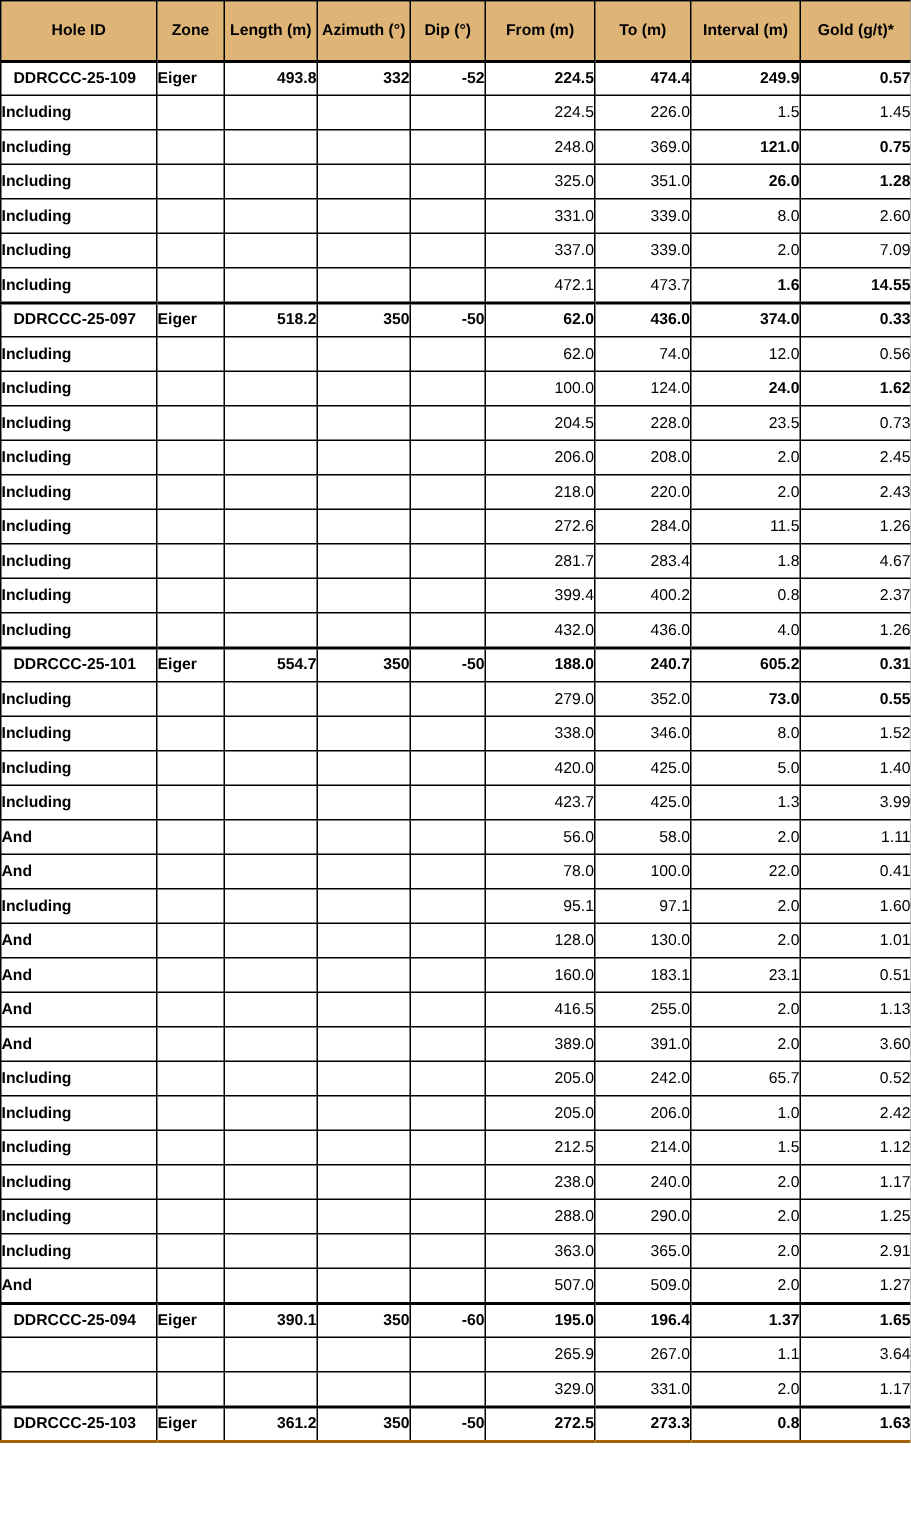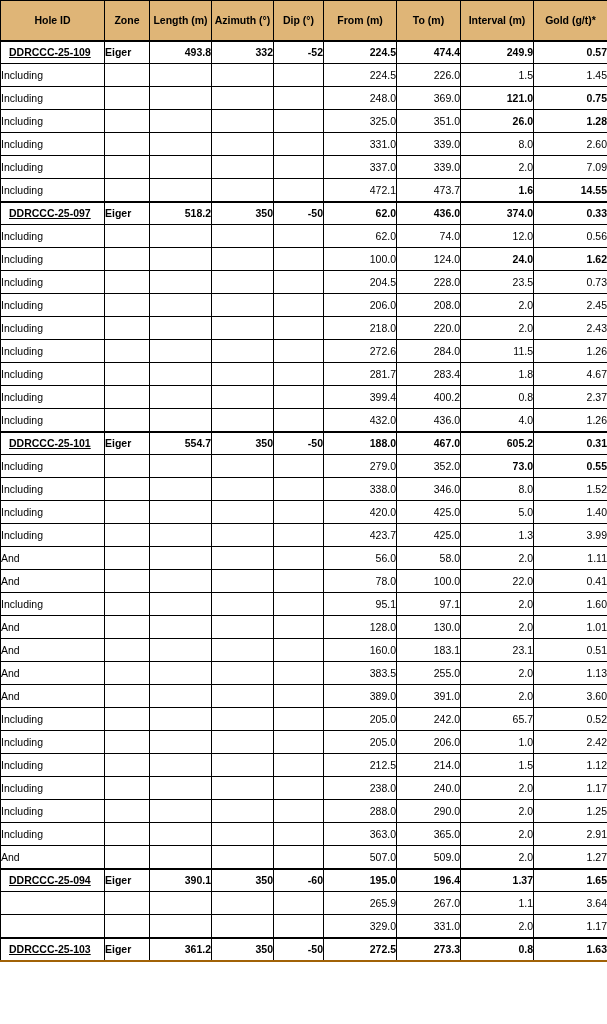--- a/index.html
+++ b/index.html
@@ -59,25 +59,24 @@
   td.num { text-align: right; }
   td.txt { text-align: left; }
   .bold { font-weight: bold; }
   
   tr.main > td {
     border-top: 2px solid #000000;
   }
   tr.main > td.hole {
     font-weight: bold;
     padding-left: 8px;
-    text-decoration: underline;
   }
   td.sub {
     padding-left: 28px;
-    font-weight: normal;
+    font-weight: bold;
   }
   tr.last > td { border-bottom: 2px solid #a16207; }
 </style>
 </head>
 <body>
 
 <div class="table-wrap">
   <table class="drill">
     <colgroup>
       <col class="c-hole">
@@ -291,21 +290,21 @@
           <td class="num">4.0</td>
           <td class="num">1.26</td>
         </tr>
         <tr class="main">
           <td class="txt hole">DDRCCC-25-101</td>
           <td class="txt bold">Eiger</td>
           <td class="num bold">554.7</td>
           <td class="num bold">350</td>
           <td class="num bold">-50</td>
           <td class="num bold">188.0</td>
-          <td class="num bold">467.0</td>
+          <td class="num bold">240.7</td>
           <td class="num bold">605.2</td>
           <td class="num bold">0.31</td>
         </tr>
         <tr>
           <td class="txt sub">Including</td>
           <td class="txt"></td>
           <td class="num"></td>
           <td class="num"></td>
           <td class="num"></td>
           <td class="num">279.0</td>
@@ -400,21 +399,21 @@
           <td class="num">183.1</td>
           <td class="num">23.1</td>
           <td class="num">0.51</td>
         </tr>
         <tr>
           <td class="txt sub">And</td>
           <td class="txt"></td>
           <td class="num"></td>
           <td class="num"></td>
           <td class="num"></td>
-          <td class="num">383.5</td>
+          <td class="num">416.5</td>
           <td class="num">255.0</td>
           <td class="num">2.0</td>
           <td class="num">1.13</td>
         </tr>
         <tr>
           <td class="txt sub">And</td>
           <td class="txt"></td>
           <td class="num"></td>
           <td class="num"></td>
           <td class="num"></td>

